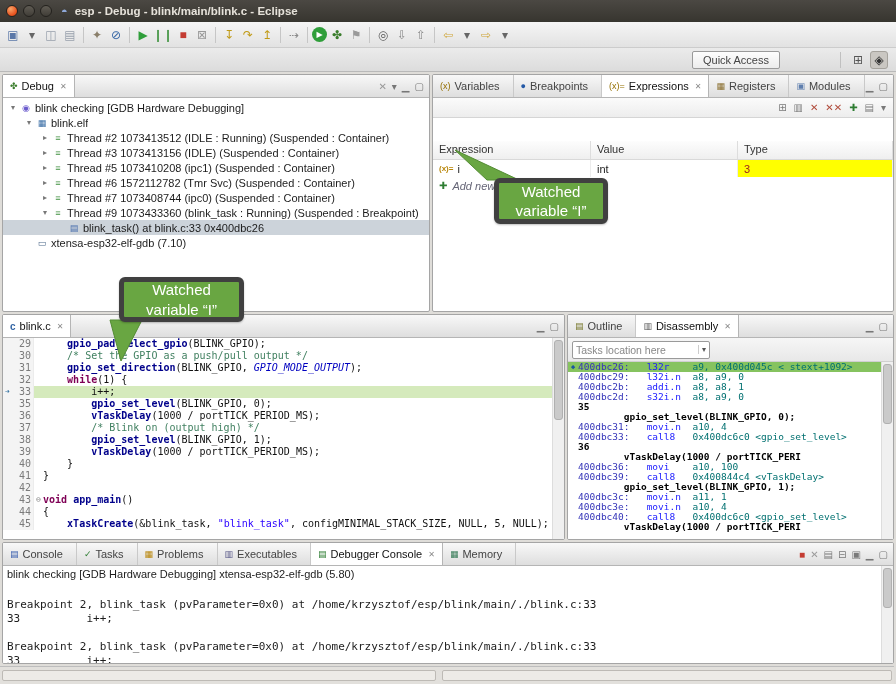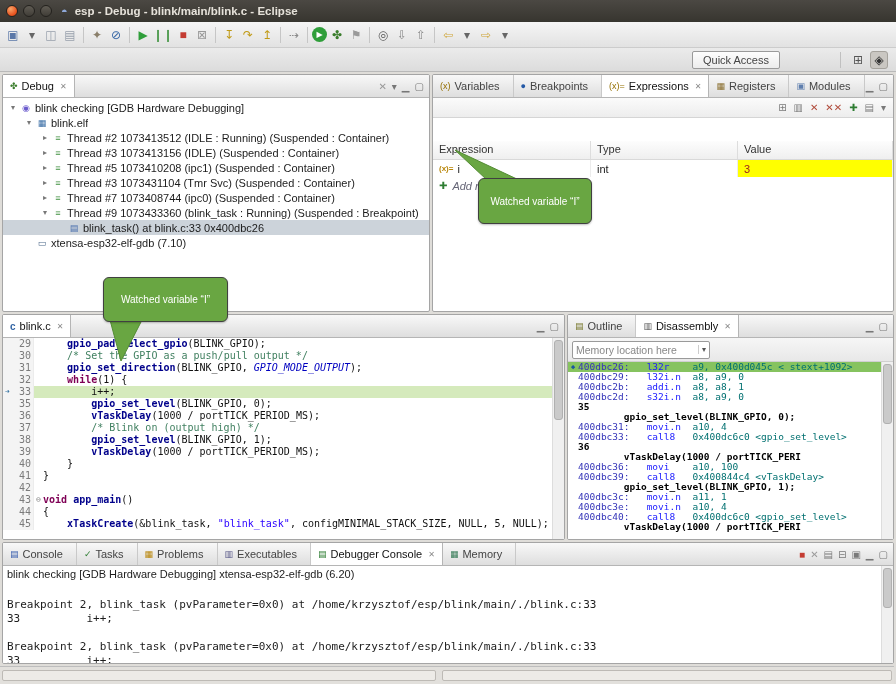--- a/index.html
+++ b/index.html
@@ -106,23 +106,23 @@
   .console-header-line { font-size:11px; height:16px; }
   .console-line { font-family:"DejaVu Sans Mono",monospace; font-size:11px; height:14px; line-height:14px; white-space:pre; }
 
   
   .statusbar { position:absolute; left:0; top:594px; width:894px; height:18px; background:#e2e0dc; border-top:1px solid #bdbdbd; display:flex; align-items:center; gap:6px; padding:0 2px; }
   .status-cell { height:11px; background:#edebe7; border:1px solid #bdbab5; border-radius:2px; }
   .status-cell.left { width:434px; } .status-cell.right { flex:1; }
 
   
   svg.arrows { position:absolute; left:0; top:0; z-index:39; pointer-events:none; }
-  .callout { position:absolute; z-index:40; background:#69a642; border:1px solid #404040; border-radius:6px; color:#fff;
-             font-size:10px; line-height:1.3; display:flex; align-items:center; justify-content:center; text-align:center;
-             padding:4px 6px; box-shadow:0 1px 2px rgba(0,0,0,.25); }
+  .callout { position:absolute; z-index:40; background:#69a642; border:5px solid #404040; border-radius:6px; color:#fff;
+             font-size:15px; line-height:1.3; display:flex; align-items:center; justify-content:center; text-align:center;
+             padding:4px 6px; box-shadow:0 1px 2px rgba(0,0,0,.25);margin-left:16px; }
   .callout-a { left:478px; top:106px; width:114px; height:46px; }
   .callout-b { left:103px; top:205px; width:125px; height:45px; }
 </style>
 </head>
 <body>
 
 <div class="app">
 
   <div class="titlebar">
     <span class="winbtn close"></span>
@@ -255,21 +255,21 @@
 
           <div class="trow" style="padding-left: 36px;">
             <span class="arrow">▸</span>
             <span class="tree-icon" style="color: rgb(63, 143, 63);">≡</span>
             <span class="tlabel">Thread #5 1073410208 (ipc1) (Suspended : Container)</span>
           </div>
 
           <div class="trow" style="padding-left: 36px;">
             <span class="arrow">▸</span>
             <span class="tree-icon" style="color: rgb(63, 143, 63);">≡</span>
-            <span class="tlabel">Thread #3 1073431104 (Tmr Svc) (Suspended : Container)</span>
+            <span class="tlabel">Thread #6 1572112782 (Tmr Svc) (Suspended : Container)</span>
           </div>
 
           <div class="trow" style="padding-left: 36px;">
             <span class="arrow">▸</span>
             <span class="tree-icon" style="color: rgb(63, 143, 63);">≡</span>
             <span class="tlabel">Thread #7 1073408744 (ipc0) (Suspended : Container)</span>
           </div>
 
           <div class="trow" style="padding-left: 36px;">
             <span class="arrow">▾</span>
@@ -336,22 +336,22 @@
           <span class="hicon" style="color: rgb(122, 122, 122);">▥</span>
           <span class="hicon" style="color: rgb(176, 74, 58);">✕</span>
           <span class="hicon" style="color: rgb(176, 74, 58);">✕✕</span>
           <span class="hicon" style="color: rgb(46, 125, 50);">✚</span>
           <span class="hicon" style="color: rgb(122, 122, 122);">▤</span>
           <span class="hicon" style="color: rgb(122, 122, 122);">▾</span>
         </div>
       <div class="grid-head">
 
       <div class="gh-cell">Expression</div>
+          <div class="gh-cell">Value</div>
           <div class="gh-cell">Type</div>
-          <div class="gh-cell">Value</div>
         </div>
       <div>
 
           <div class="grid-row">
             <div class="gr-cell c1">
               <span class="watch-icon">(x)=</span>
               <span>i</span>
             </div>
             <div class="gr-cell c2">int</div>
             <div class="gr-cell c3 value-hl">
@@ -515,21 +515,21 @@
               <span class="close">✕</span>
             </div>
           </div>
         <div class="tabbar-right">
           <span class="hicon">▁</span>
           <span class="hicon">▢</span>
         </div>
       </div>
       <div class="loc-bar">
         <div class="loc-input">
-          <span class="loc-text">Memory location here</span>
+          <span class="loc-text">Tasks location here</span>
           <span class="loc-arrow">▾</span>
         </div>
       </div>
       <div class="disasm-body">
         <div class="d-lines">
 
             <div class="drow current">
               <span class="d-marker">◆</span>
               <span class="d-text"><span class="tok-da">400dbc26:</span><span class="tok-dm">   l32r    </span><span class="tok-do">a9, 0x400d045c &lt; stext+1092&gt;</span></span>
             </div>
@@ -669,21 +669,21 @@
               <span class="hicon" style="color: rgb(122, 122, 122);">▤</span>
               <span class="hicon" style="color: rgb(122, 122, 122);">⊟</span>
               <span class="hicon" style="color: rgb(122, 122, 122);">▣</span>
             </span>
           <span class="hicon">▁</span>
           <span class="hicon">▢</span>
         </div>
       </div>
       <div class="console-body">
         <div class="console-text">
-          <div class="console-header-line">blink checking [GDB Hardware Debugging] xtensa-esp32-elf-gdb (6.20)</div>
+          <div class="console-header-line">blink checking [GDB Hardware Debugging] xtensa-esp32-elf-gdb (5.80)</div>
           <div>
 
           <div class="console-line"></div>
               <div class="console-line">Breakpoint 2, blink_task (pvParameter=0x0) at /home/krzysztof/esp/blink/main/./blink.c:33</div>
               <div class="console-line">33          i++;</div>
               <div class="console-line"></div>
               <div class="console-line">Breakpoint 2, blink_task (pvParameter=0x0) at /home/krzysztof/esp/blink/main/./blink.c:33</div>
               <div class="console-line">33          i++;</div>
             </div>
         </div>

